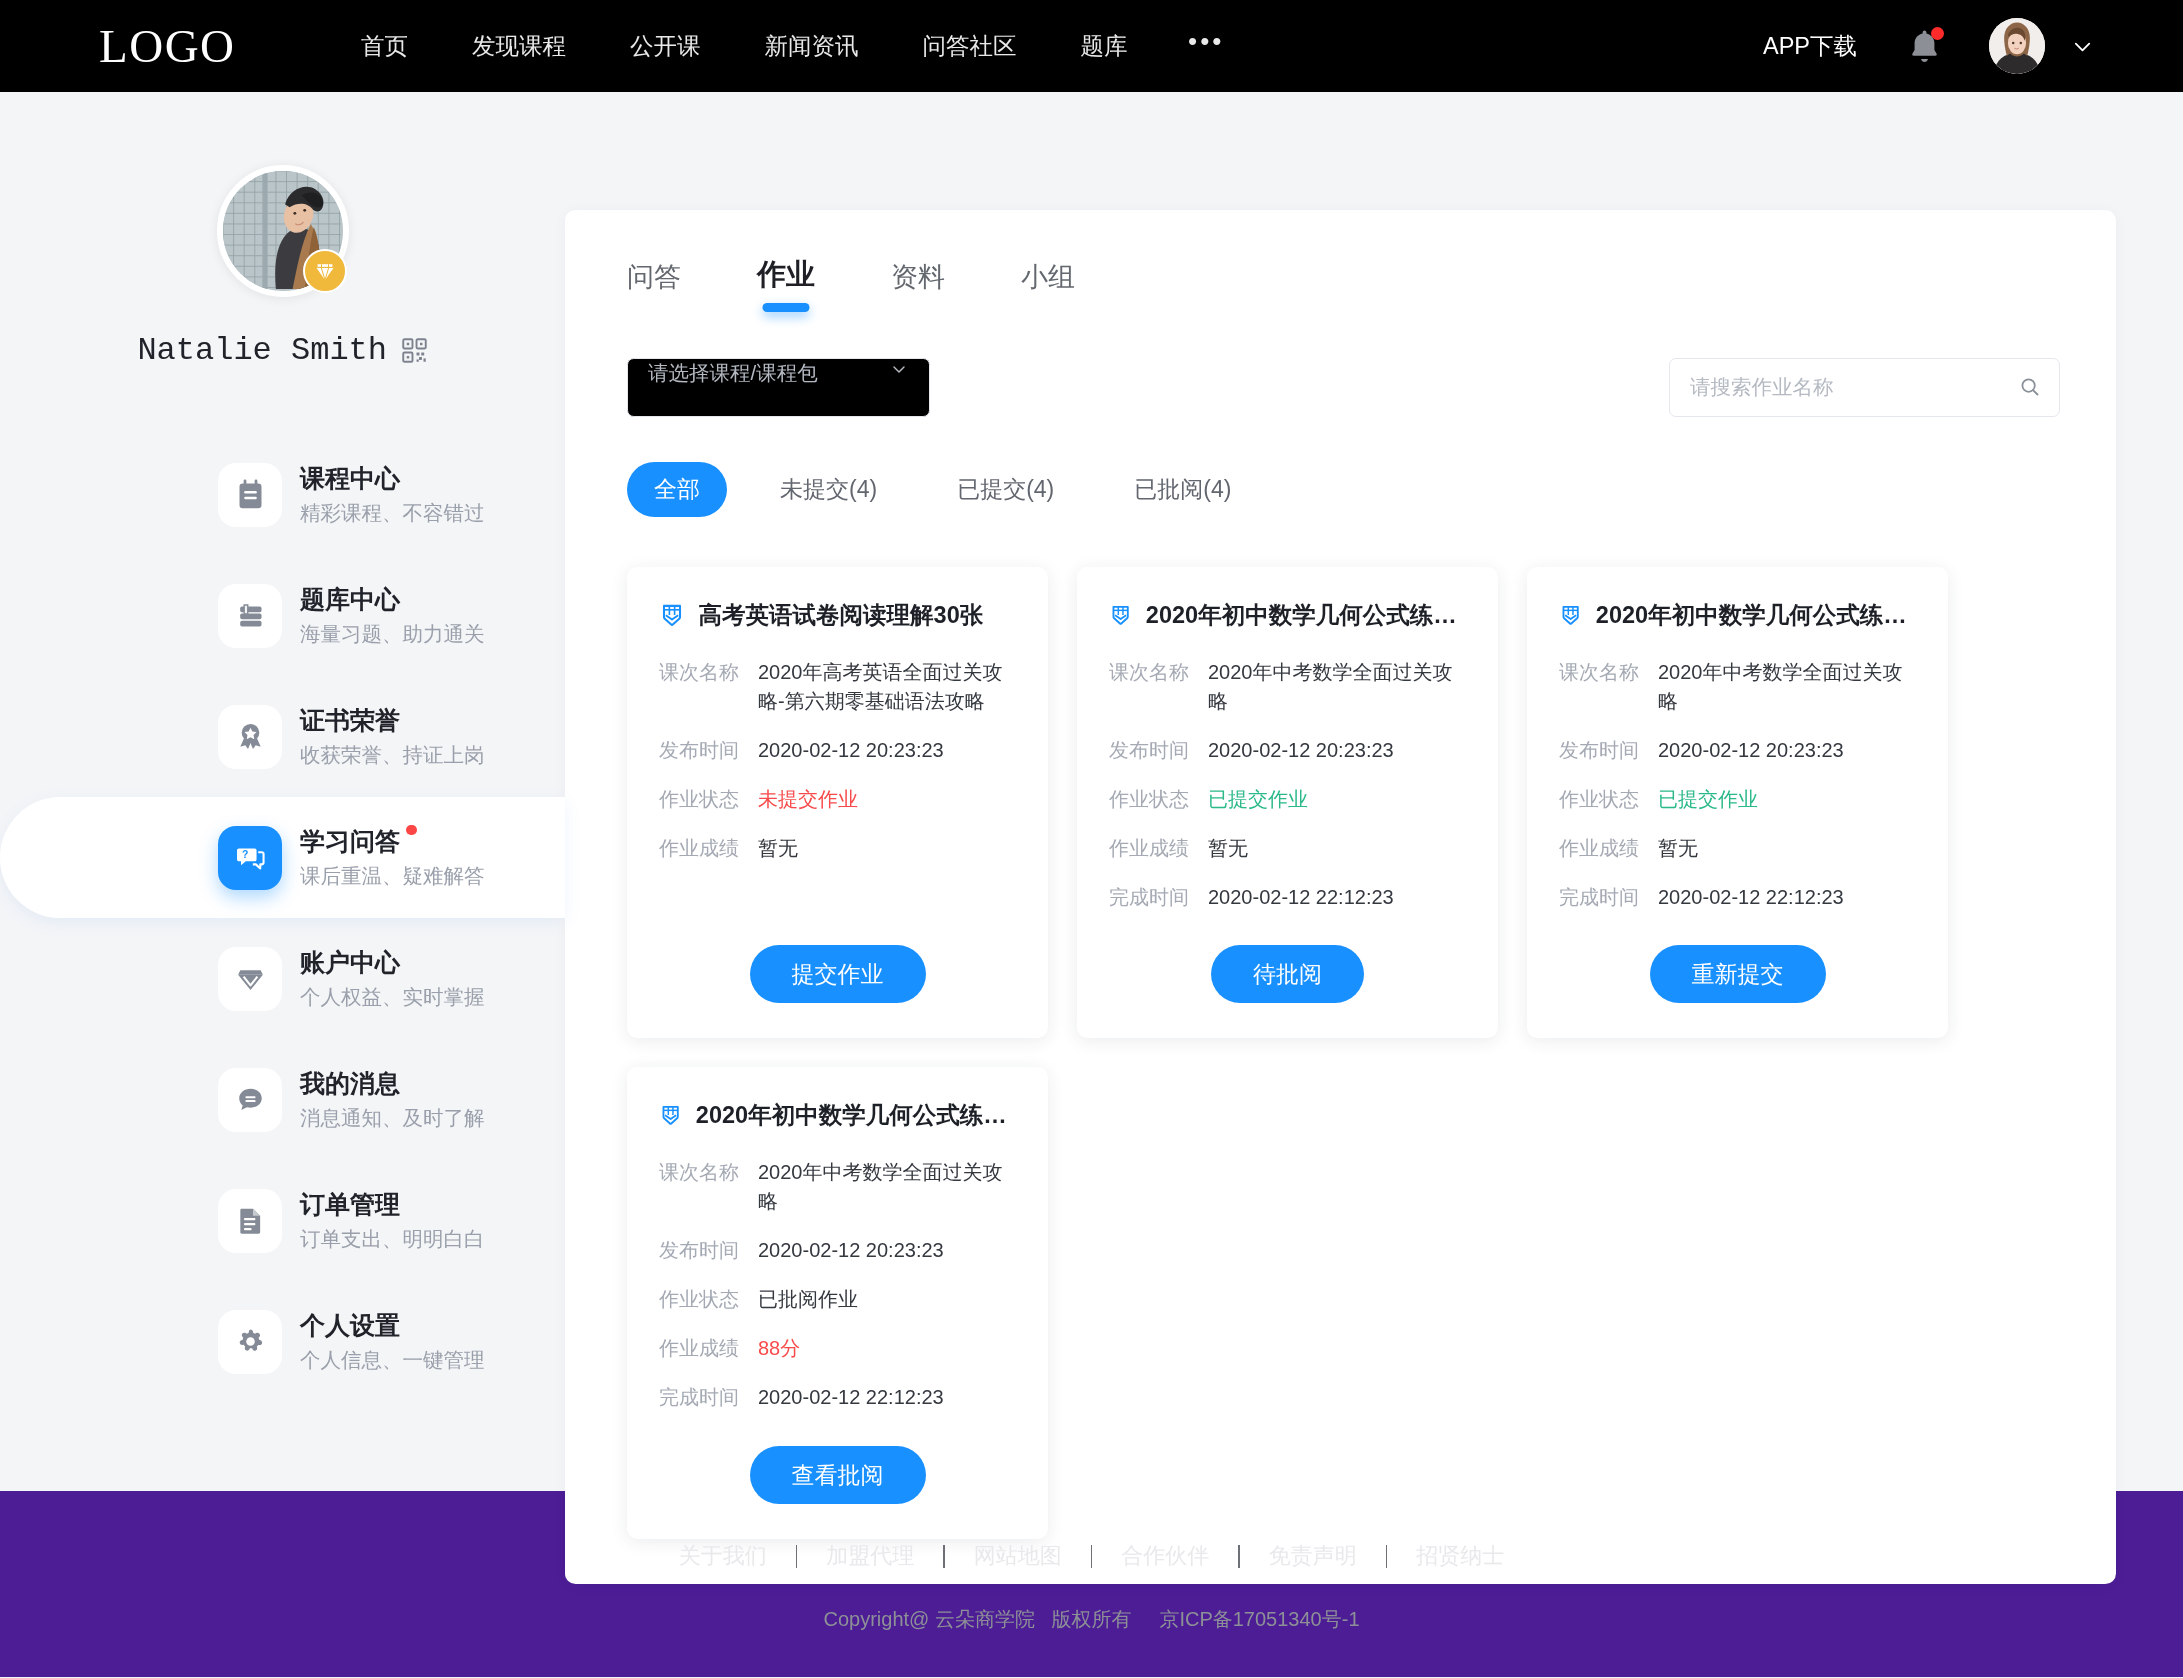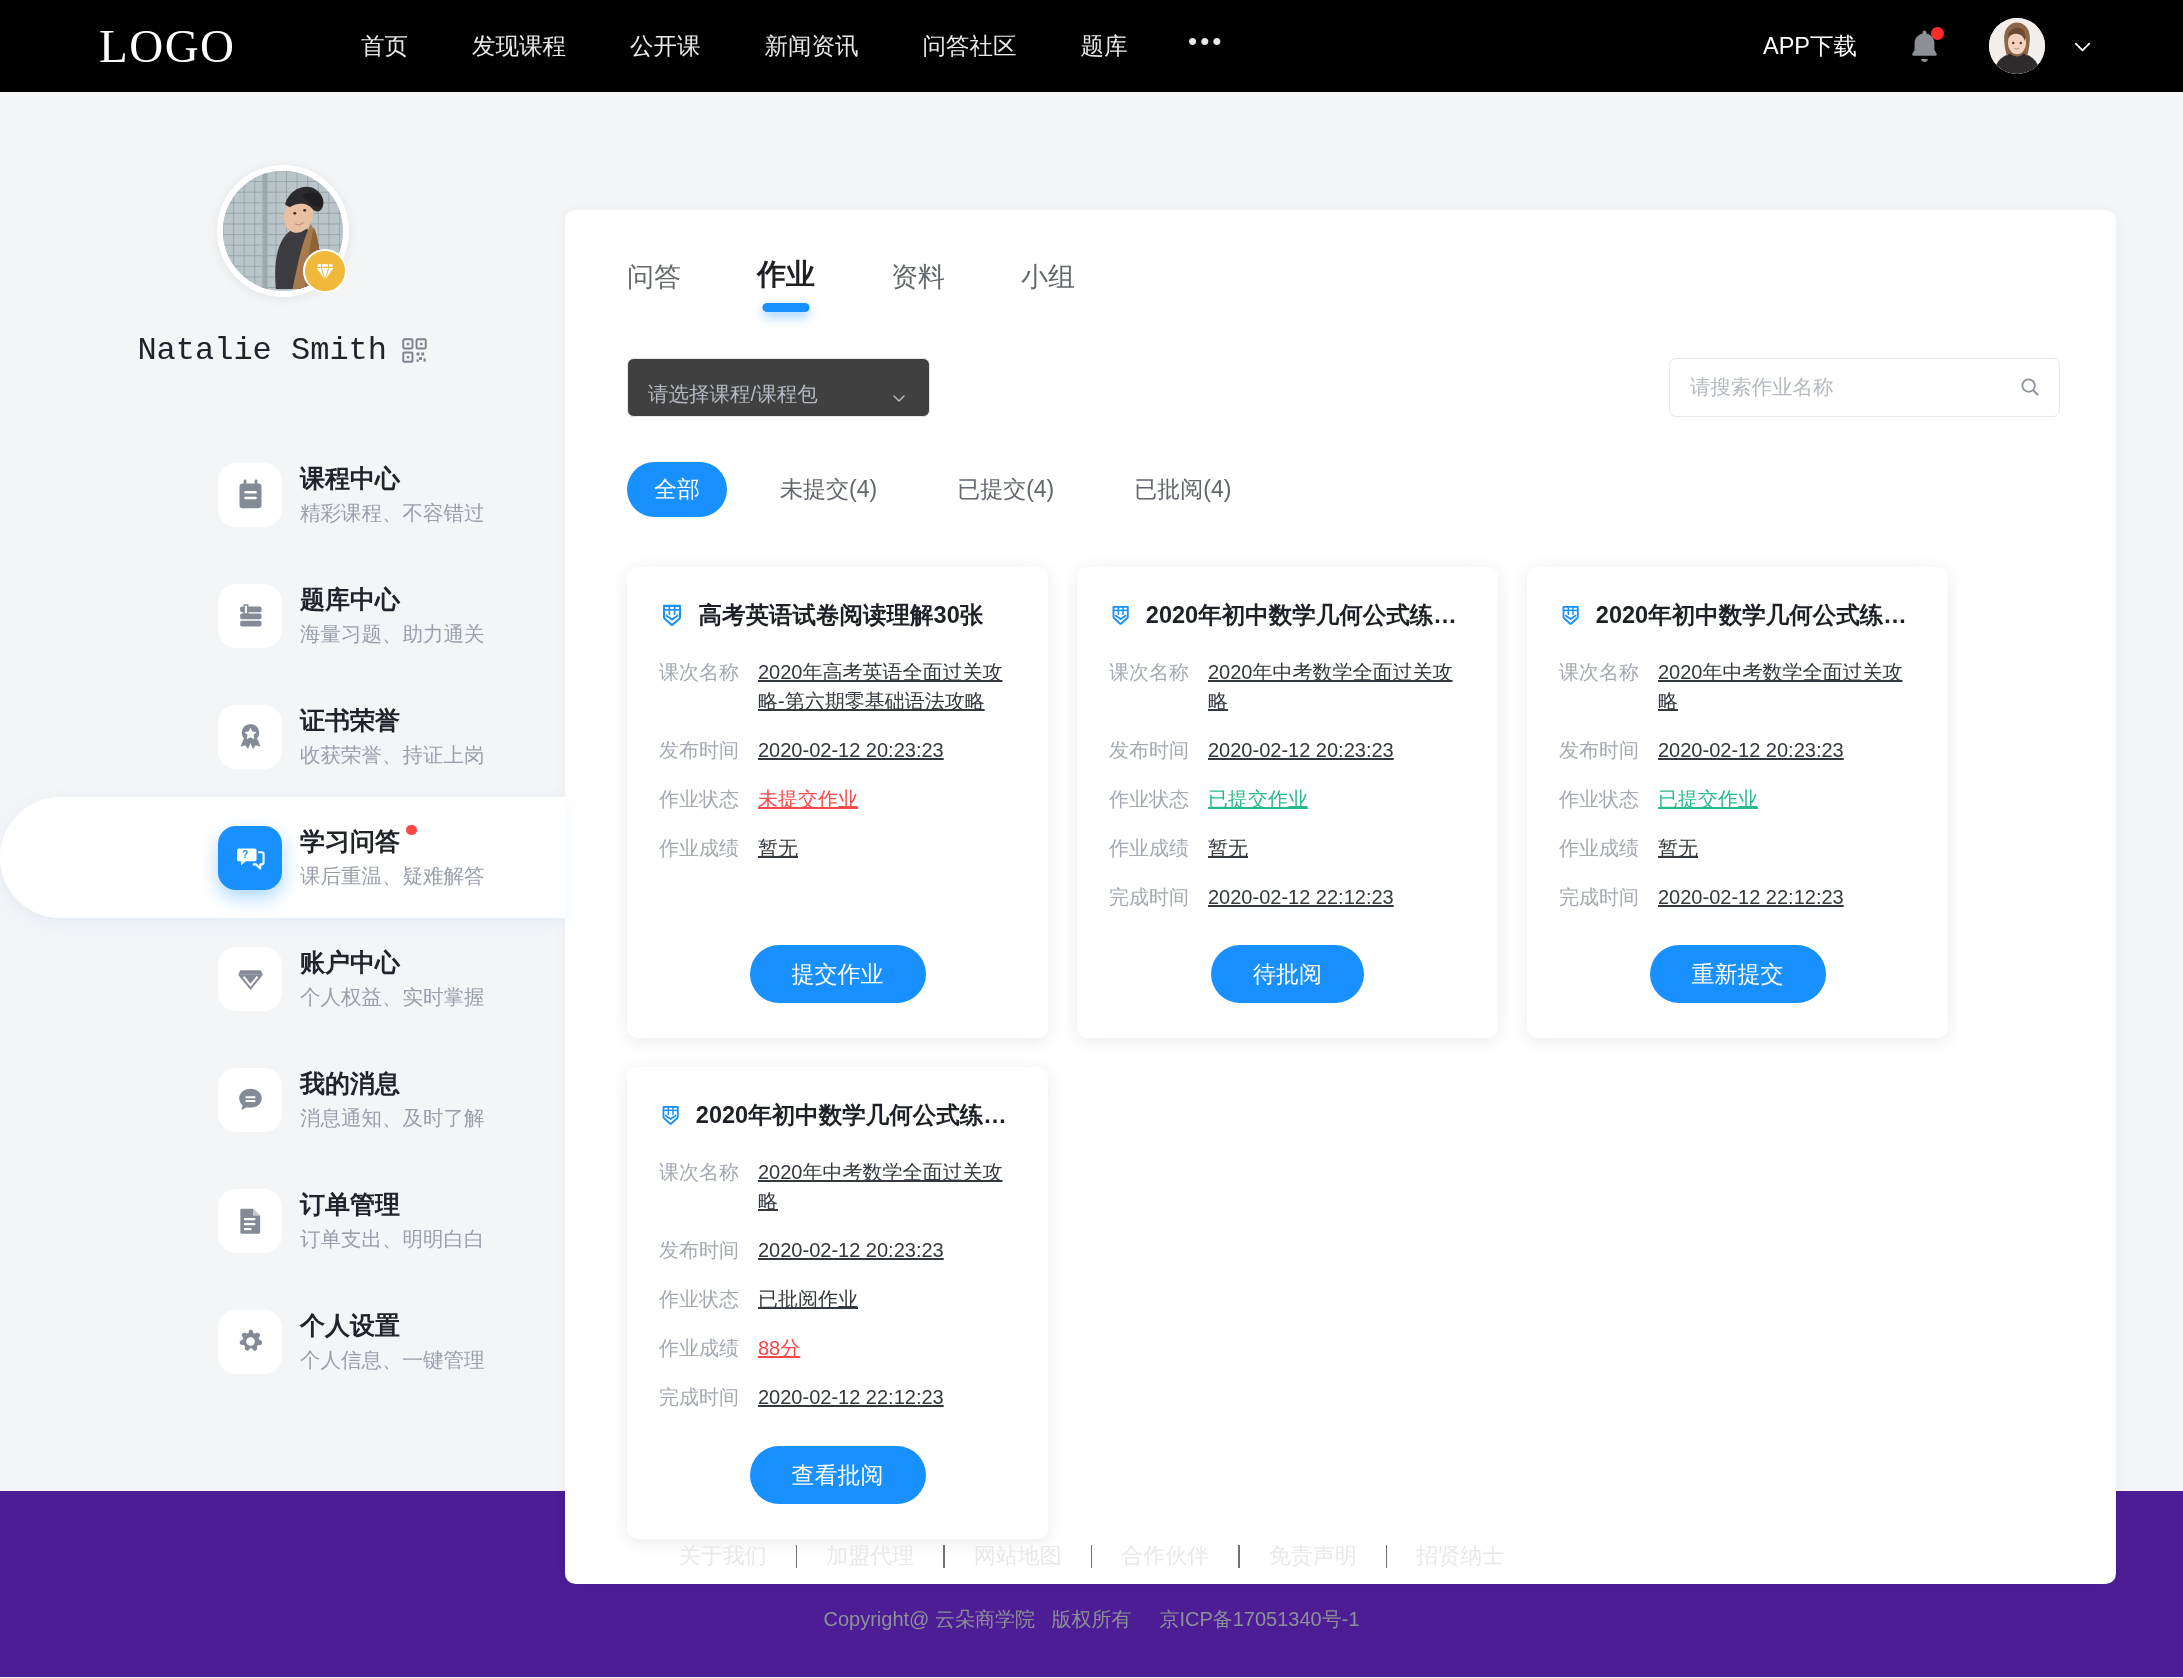--- a/index.html
+++ b/index.html
@@ -248,24 +248,24 @@
     display: flex;
     align-items: center;
     padding: 49px 56px 0 62px;
   }
   .select-box {
     width: 303px;
     height: 59px;
     border: 1.5px solid #e4e7ec;
     border-radius: 6.8px;
     display: flex;
-    align-items: flex-end;
-    padding: 8px 20px;
-    cursor: pointer;
-    background: #404040;
+    align-items: flex-start;
+    padding: 0 20px;
+    cursor: pointer;
+    background: #000000;
   }
   .select-box .ph {
     font-size: 20.5px;
     color: #b4b9c2;
     flex: 1;
   }
   .search-box {
     margin-left: auto;
     width: 391px;
     height: 59px;
@@ -345,21 +345,20 @@
   .row-label {
     width: 99px;
     flex: none;
     font-size: 20px;
     color: #a4a9b3;
   }
   .row-value {
     font-size: 20px;
     color: #34383f;
     flex: 1;
-    text-decoration: underline;
   }
   .row-value.red { color: #f84a4a; }
   .row-value.green { color: #2bb98a; }
   .card-btn-wrap {
     display: flex;
     justify-content: center;
     margin-top: 13.6px;
   }
   .card-btn {
     background: #1890ff;

